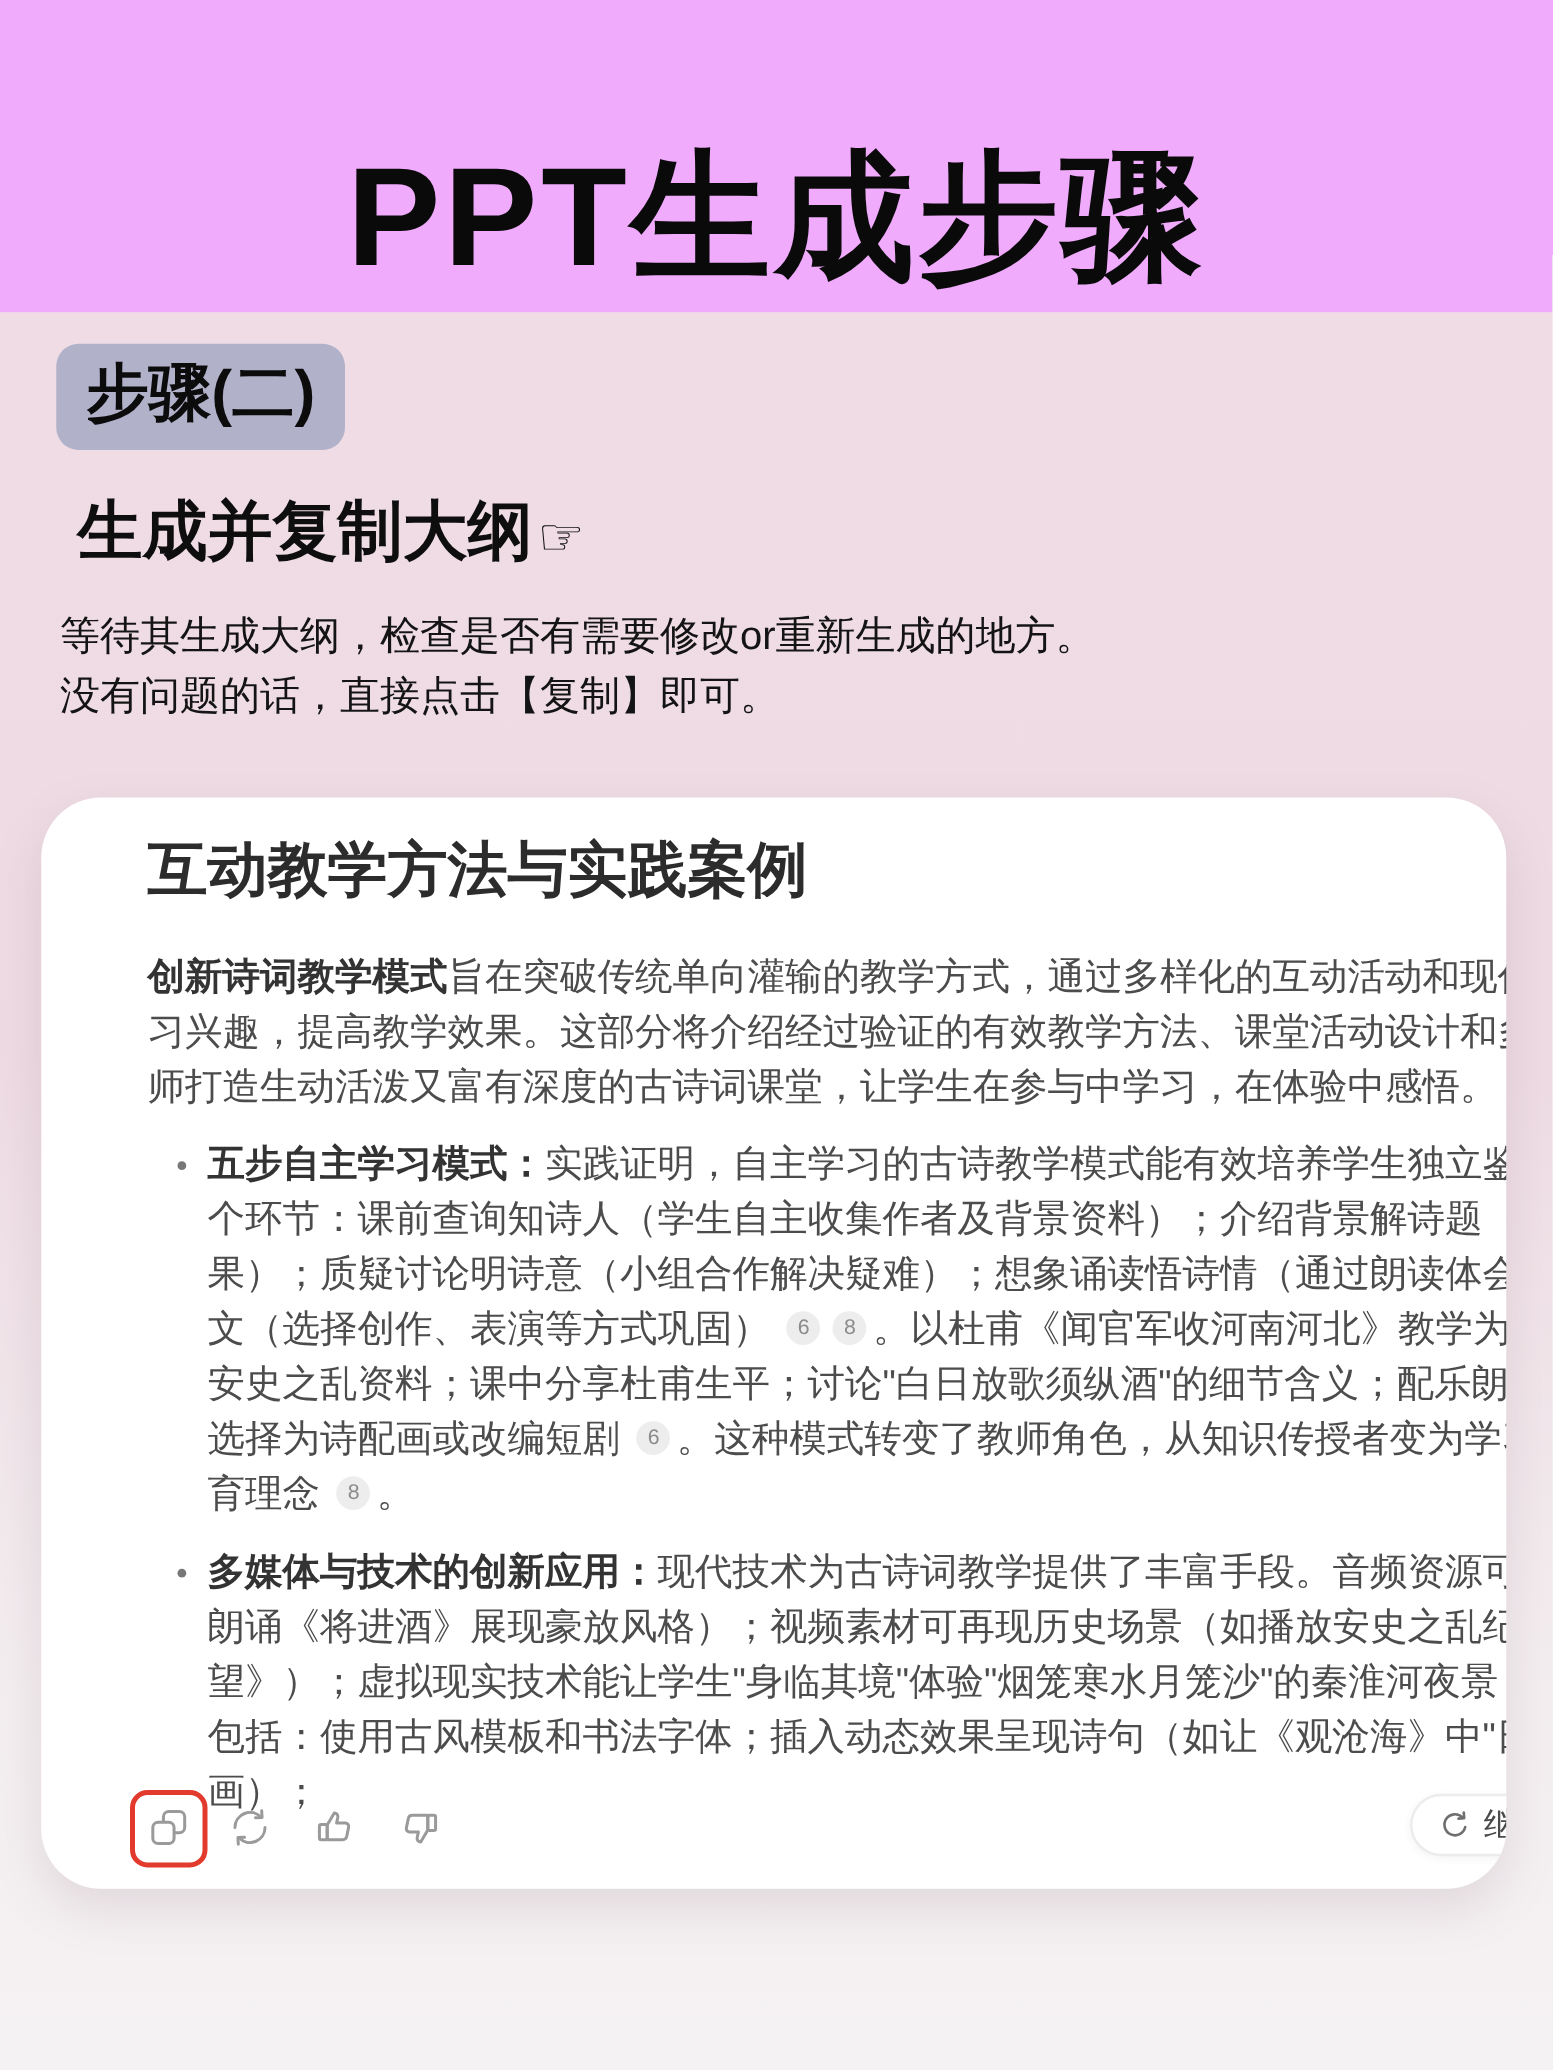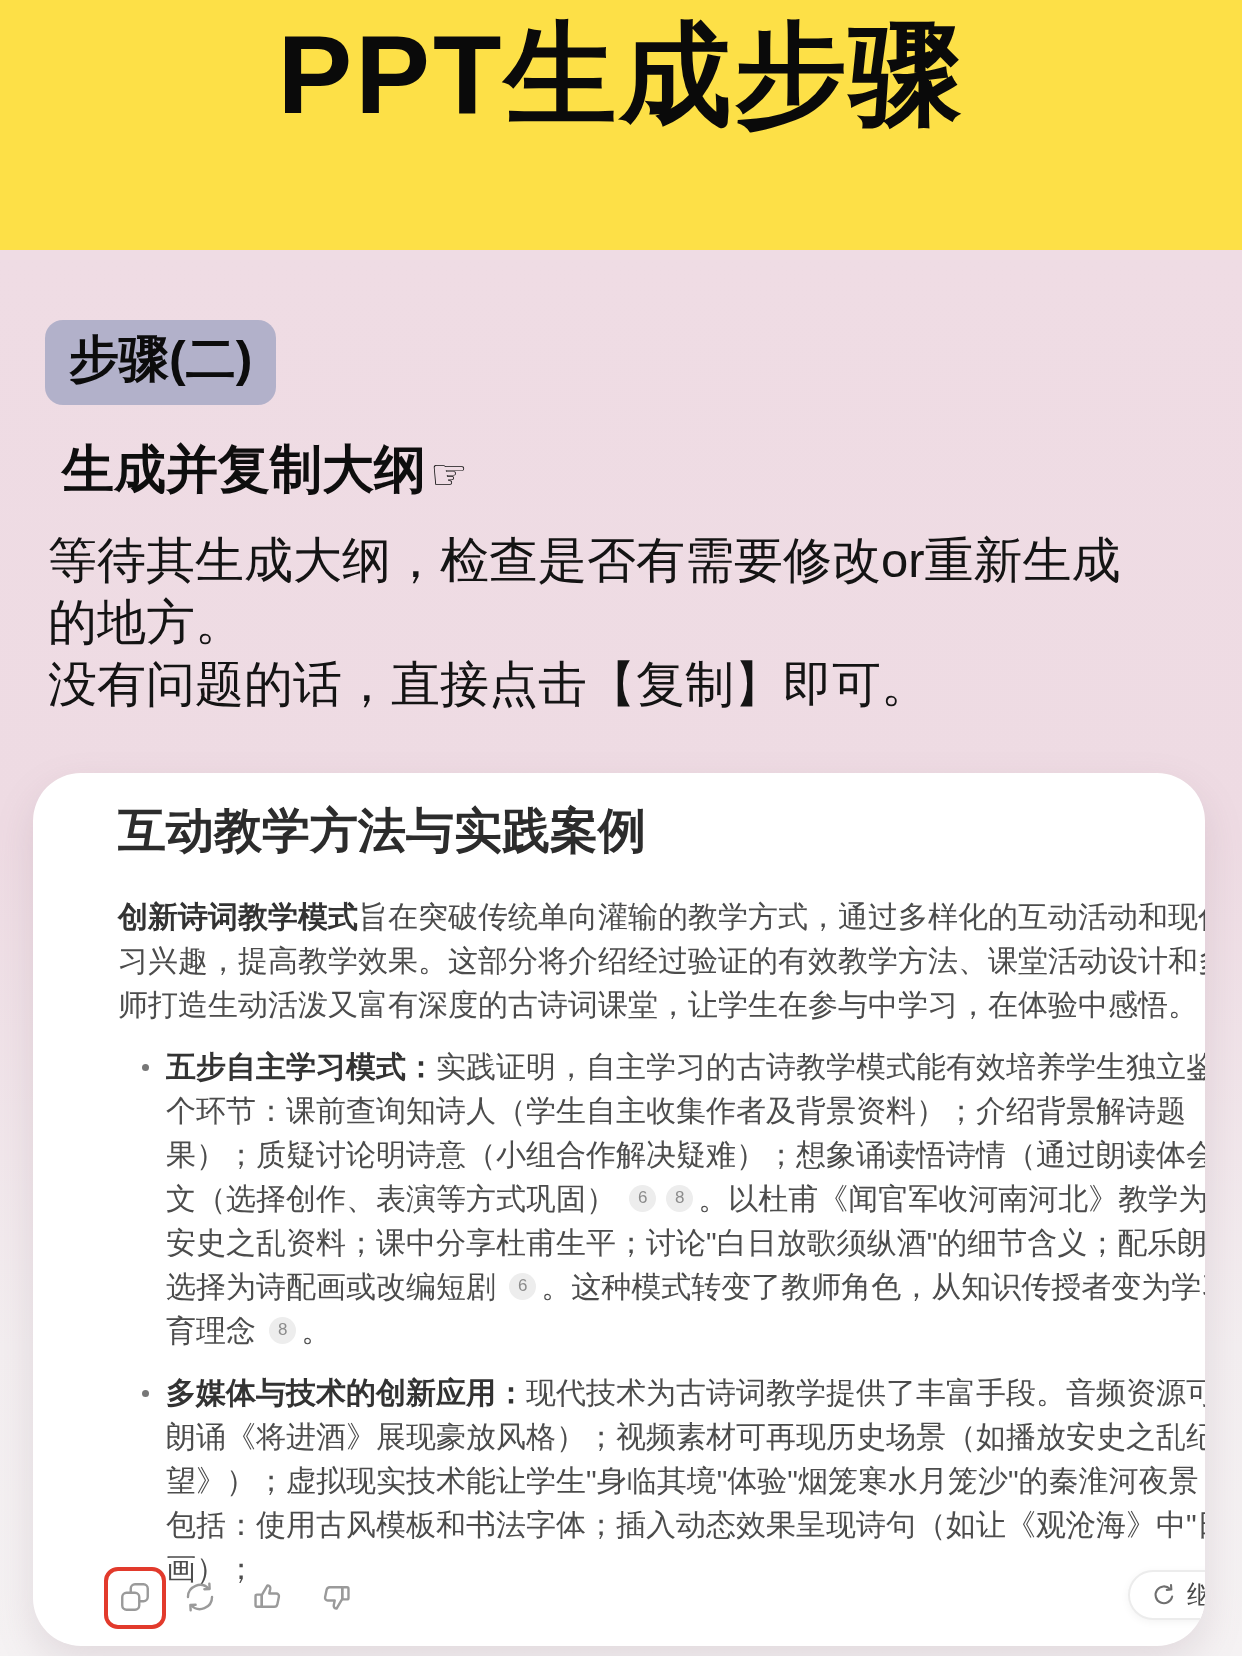--- a/index.html
+++ b/index.html
@@ -4,45 +4,45 @@
 <style>
   * { box-sizing: border-box; }
   html,body { margin:0; padding:0; }
   body {
     width:1242px; height:1656px; overflow:hidden;
     font-family:"Liberation Sans","DejaVu Sans",sans-serif;
     background:#f4f0f2;
   }
   
   .banner {
-    height:250px; background:#fde047;
-    display:flex; align-items:flex-start; justify-content:center;
+    height:250px; background:#f0abfc;
+    display:flex; align-items:flex-end; justify-content:center;
   }
   .banner h1 {
     margin:0; font-size:112px; font-weight:900; color:#0a0a0a; letter-spacing:3px;
   }
   
   .page {
-    height:1406px; padding-top:70px;
+    height:1406px; padding-top:25px;
     background:linear-gradient(180deg,#efdce4 0%,#eedbe3 42%,#f3eef0 78%,#f5f2f3 100%);
   }
   .step-badge {
     display:inline-block; margin-left:45px;
     background:#b2b1ca; color:#0c0c0c;
     font-size:50px; font-weight:800;
     padding:6px 24px 12px; border-radius:18px;
   }
   .subtitle {
     margin:30px 0 0 62px; display:flex; align-items:center; gap:4px;
     font-size:52px; font-weight:800; color:#0e0e0e;
   }
   .subtitle .finger { font-size:42px; font-weight:400; position:relative; top:4px; }
   .desc {
     margin:24px 0 0 48px; width:1105px;
-    font-size:49px; line-height:62px; color:#141414;
+    font-size:32px; line-height:48px; color:#141414;
   }
   .desc p { margin:0; }
   
   .card {
     position:relative; margin:58px 0 0 33px;
     width:1172px; height:873px;
     background:#ffffff; border-radius:48px;
     overflow:hidden;
     box-shadow:0 16px 38px rgba(140,110,130,.18);
     padding:26px 0 0 85px;

